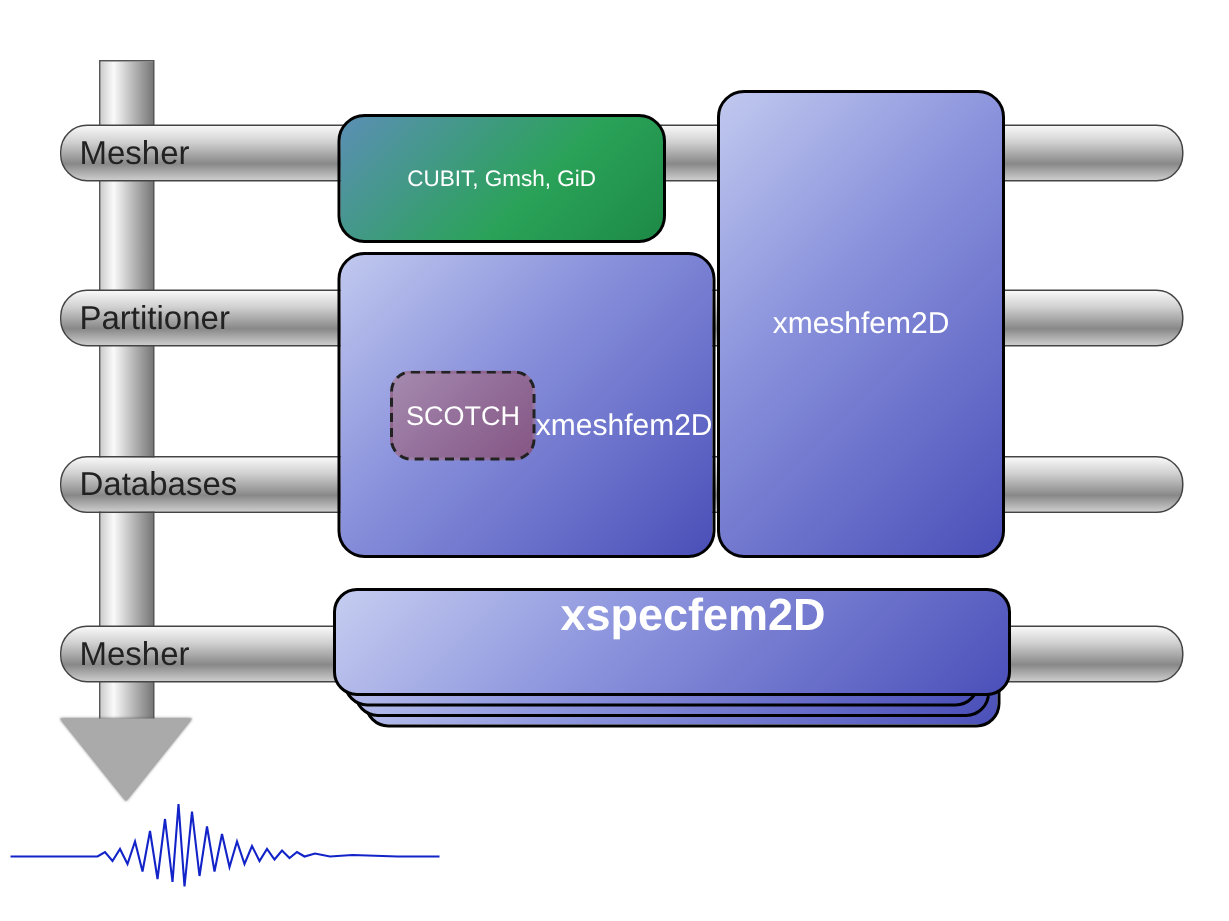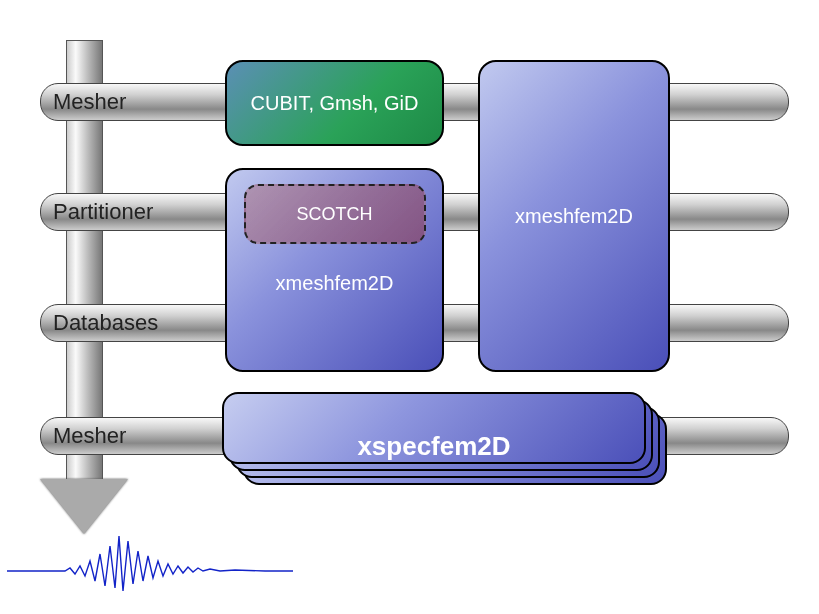--- a/index.html
+++ b/index.html
@@ -83,25 +83,26 @@
   }
   .stack-card {
     position: absolute;
     border-radius: 16px;
     border: 2px solid #000;
     background: linear-gradient(135deg, #c6cdf0 0%, #8e96de 40%, #4b50b9 100%);
     z-index: 2;
   }
   .solver-box {
     display: flex;
-    align-items: flex-end;
+    align-items: flex-start;
     justify-content: center;
     color: #fff;
-    font-size: 26px;
+    font-size: 30px;
     font-weight: bold;
+    padding-left: 28px;
   }
   .seismo {
     position: absolute;
     left: 5px;
     bottom: 18px;
     width: 290px;
     height: 70px;
     z-index: 3;
   }
 </style>
@@ -117,25 +118,25 @@
 <div class="bar" style="top:193px;">
   <span>Partitioner</span>
 </div>
 <div class="bar" style="top:304px;">
   <span>Databases</span>
 </div>
 <div class="bar" style="top:417px;">
   <span>Mesher</span>
 </div>
 
-<div class="box box-green" style="left:225px; top:60px; width:215px; height:82px; font-size:20px;">
+<div class="box box-green" style="left:225px; top:76px; width:215px; height:82px; font-size:15px;">
   <span>CUBIT, Gmsh, GiD</span>
 </div>
 
-<div class="box box-blue" style="left:225px; top:168px; width:215px; height:200px; flex-direction:column; justify-content:flex-start;">
+<div class="box box-blue" style="left:225px; top:168px; width:215px; height:200px; flex-direction:row; justify-content:flex-start;padding-left:33px;">
   <div class="box-inner-scotch" style="margin-top:14px; width:178px; height:56px; display:flex; align-items:center; justify-content:center;">
     <span style="color:#fff; font-size:18px;">SCOTCH</span>
   </div>
   <div style="margin-top:28px; color:#fff; font-size:20px;">xmeshfem2D</div>
 </div>
 
 <div class="box box-blue" style="left:478px; top:60px; width:188px; height:308px;">
   <span>xmeshfem2D</span>
 </div>
 

